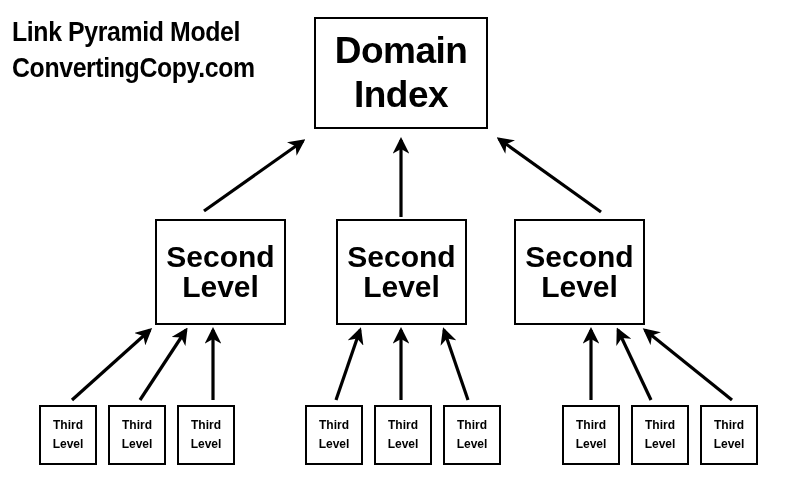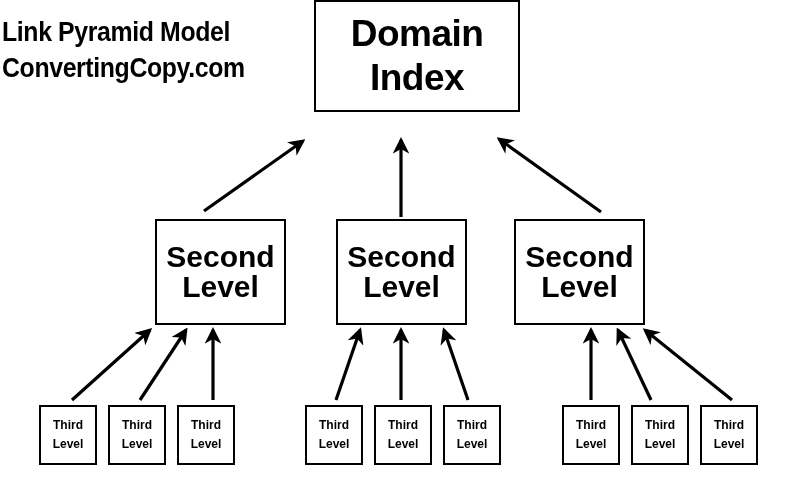--- a/index.html
+++ b/index.html
@@ -17,21 +17,21 @@
   }
   #diagram-canvas {
     position: absolute;
     left: 0;
     top: 0;
     width: 800px;
     height: 500px;
   }
   .title-block {
     position: absolute;
-    left: 2px;
+    left: 12px;
     top: 14px;
     width: 290px;
   }
   .title-line {
     font-family: "Liberation Sans", sans-serif;
     font-weight: bold;
     font-size: 27px;
     line-height: 36px;
     letter-spacing: -0.4px;
     color: #000000;
@@ -47,22 +47,22 @@
     display: flex;
     flex-direction: column;
     align-items: center;
     justify-content: center;
     text-align: center;
     color: #000000;
     font-weight: bold;
   }
   .node-domain {
     left: 314px;
-    top: 0;
-    width: 206px;
+    top: 17px;
+    width: 174px;
     height: 112px;
     font-size: 37px;
     line-height: 44px;
     letter-spacing: -0.5px;
   }
   .node-second {
     width: 131px;
     height: 106px;
     font-size: 30px;
     line-height: 30px;

